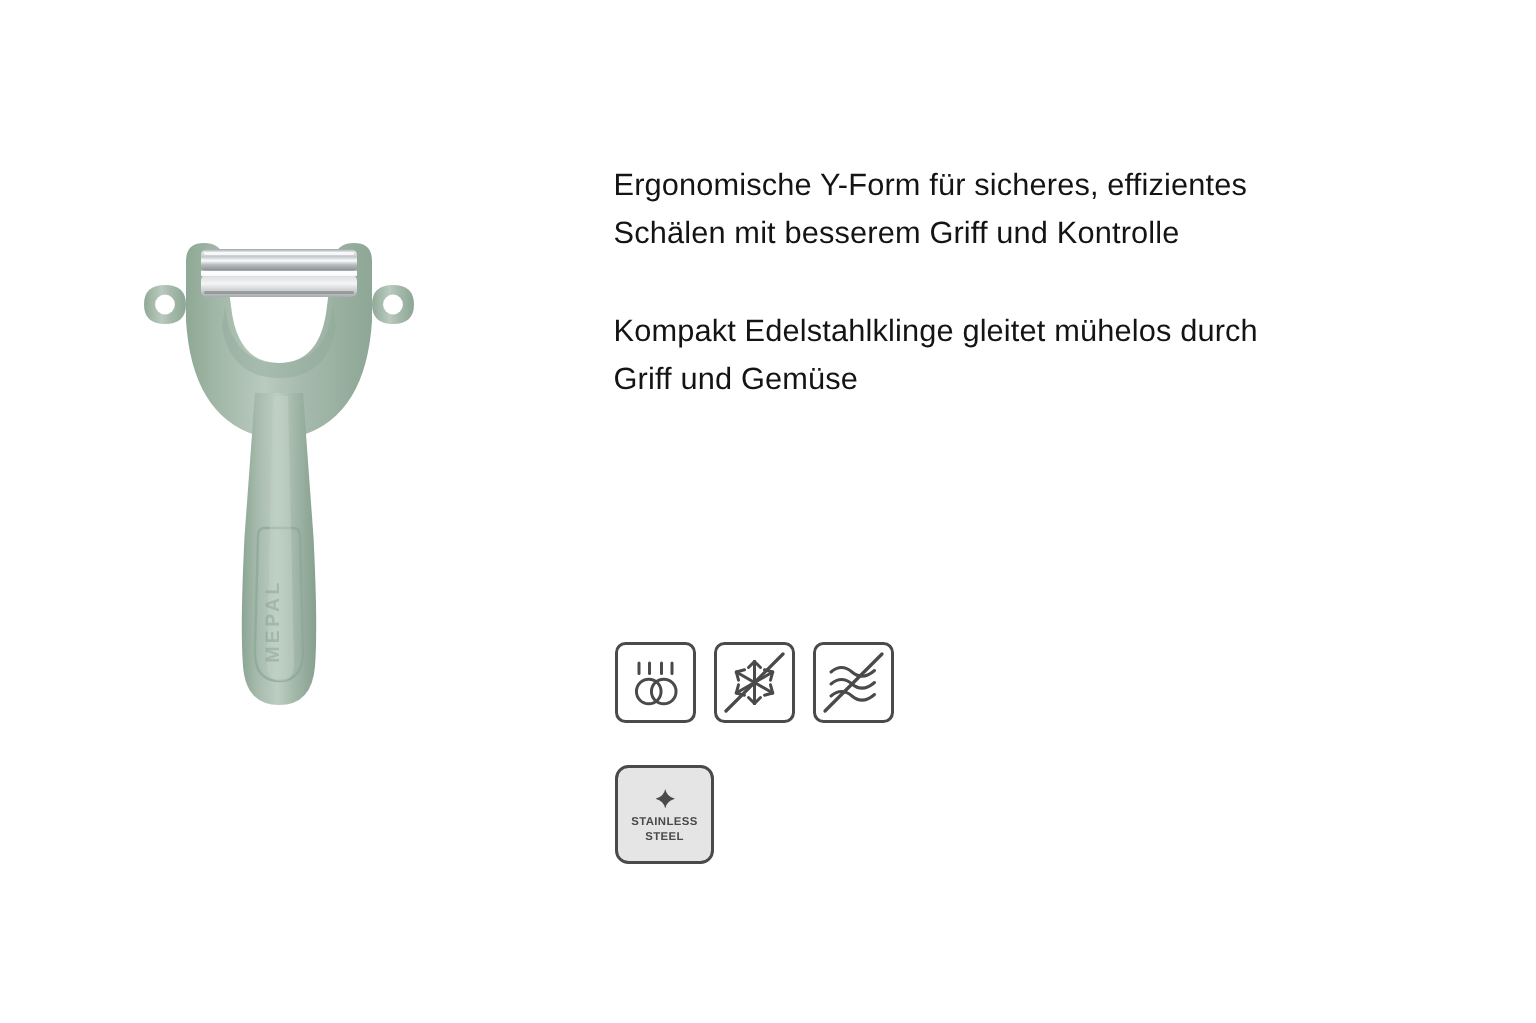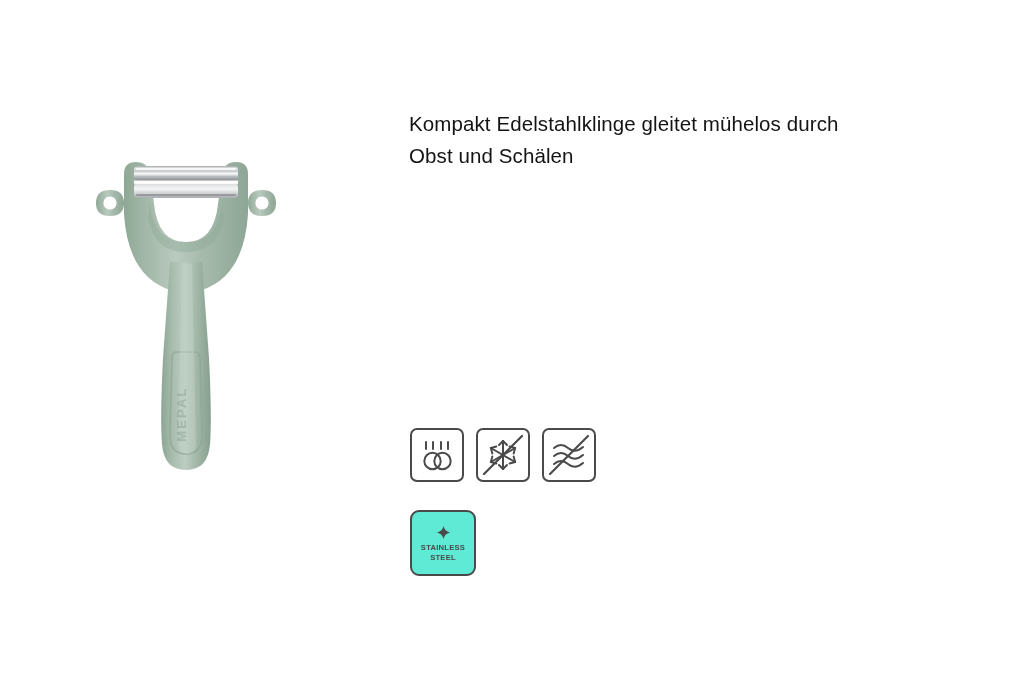--- a/index.html
+++ b/index.html
@@ -102,21 +102,21 @@
     position: absolute;
     left: 1px;
     top: 510px;
   }
 
   .material-badge {
     width: 66px;
     height: 66px;
     border: 2.6px solid #4a4a4a;
     border-radius: 9px;
-    background: #5eead4;
+    background: #e5e5e5;
     display: flex;
     flex-direction: column;
     align-items: center;
     justify-content: center;
     padding-top: 2px;
   }
 
   .sparkle { margin-bottom: 4px; display: block; }
 
   .material-label {
@@ -230,24 +230,28 @@
           <text x="98" y="262" transform="rotate(-90 98 262)" fill="#7e9a88" font-family="'Liberation Sans', sans-serif" font-size="13" font-weight="700" letter-spacing="2.2" text-anchor="middle">MEPAL</text>
         </g>
       </svg>
     </div>
   </div>
 
   <div class="content-pane">
 
     <div class="features">
 
+      <div class="feature-block">
+        <div class="feature-line">Ergonomische Y-Form für sicheres, effizientes</div>
+        <div class="feature-line">Schälen mit besserem Griff und Kontrolle</div>
+      </div>
 
       <div class="feature-block">
         <div class="feature-line">Kompakt Edelstahlklinge gleitet mühelos durch</div>
-        <div class="feature-line">Obst und Schälen</div>
+        <div class="feature-line">Griff und Gemüse</div>
       </div>
 
       <div class="feature-block">
       </div>
 
     </div>
 
     <div class="care-icons">
 
       <div class="care-badge">

